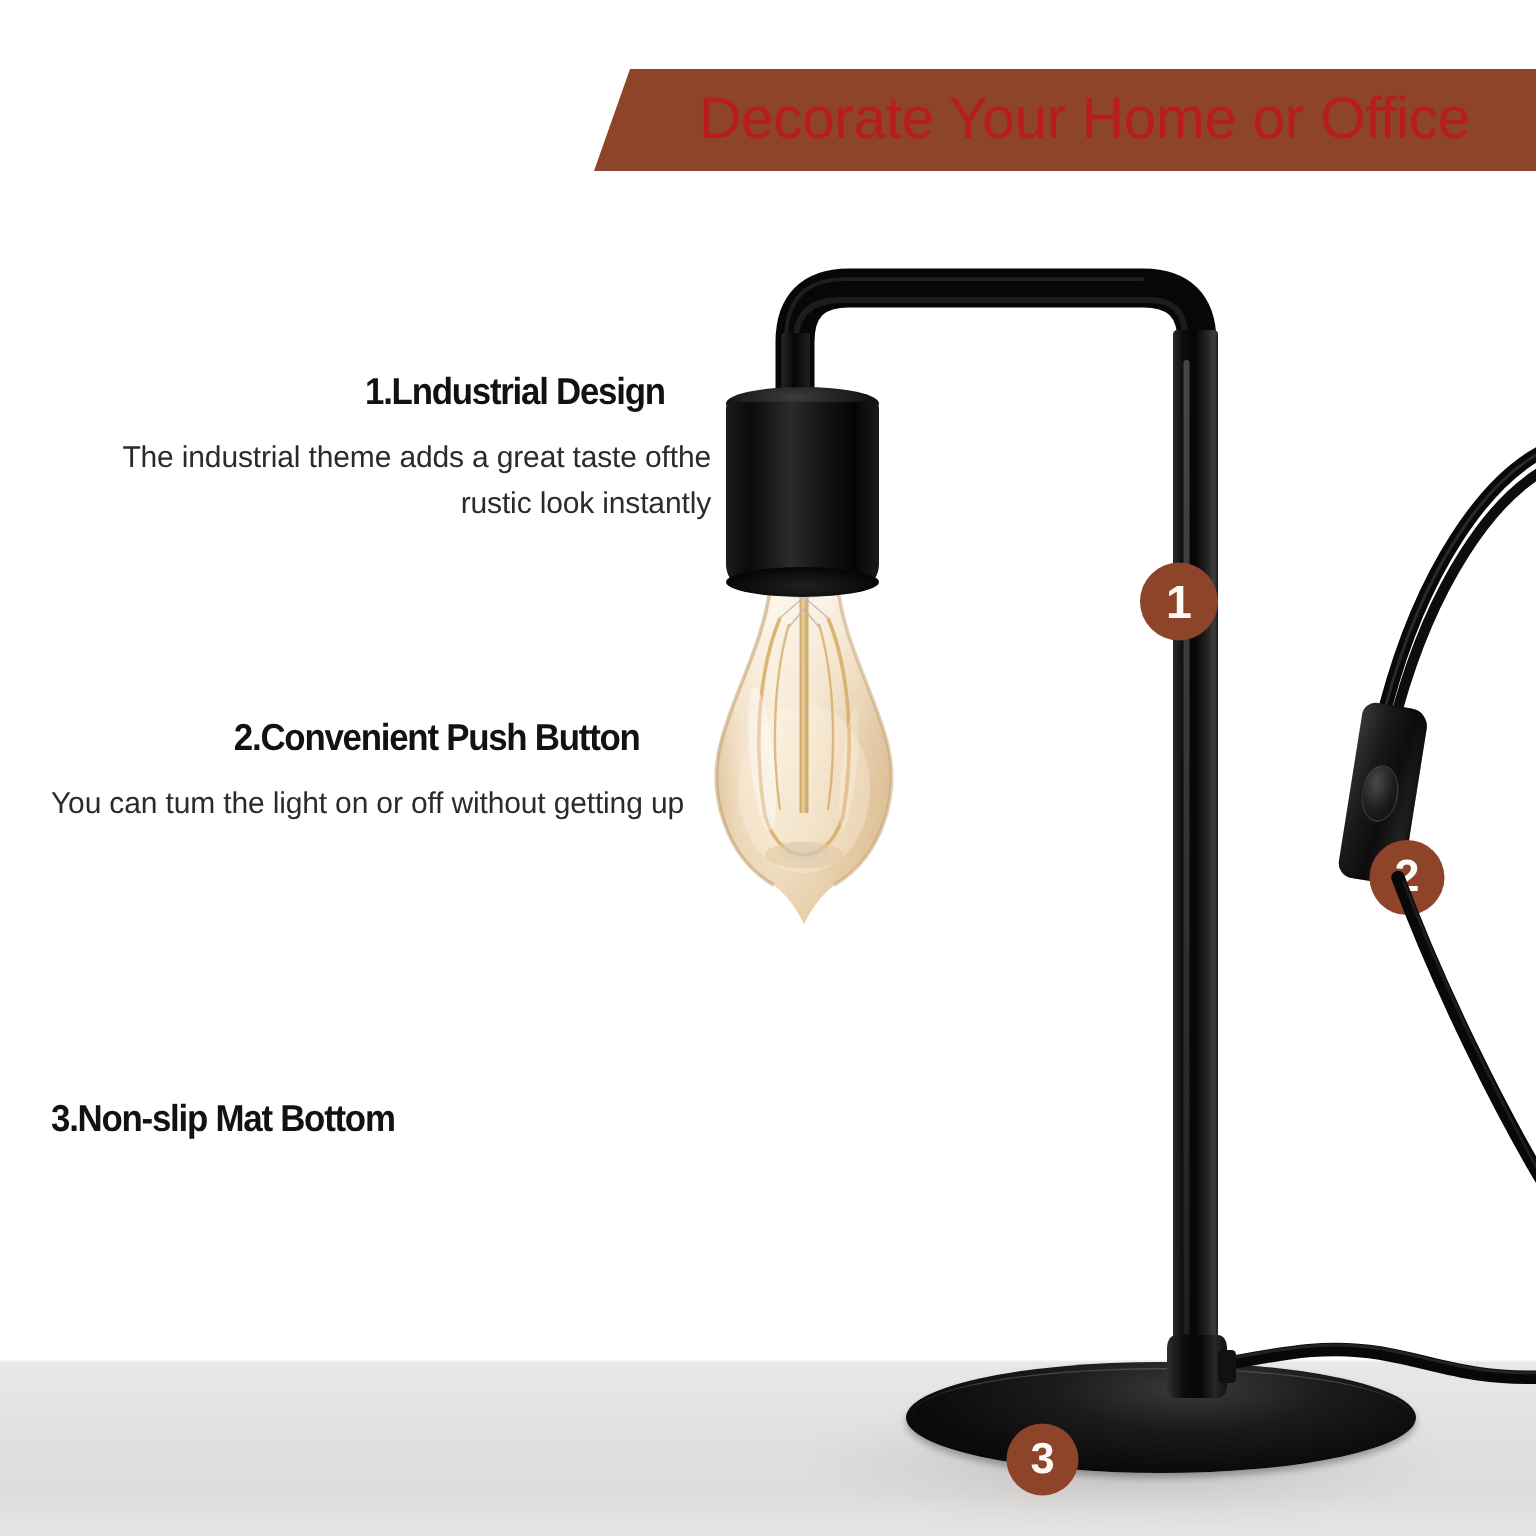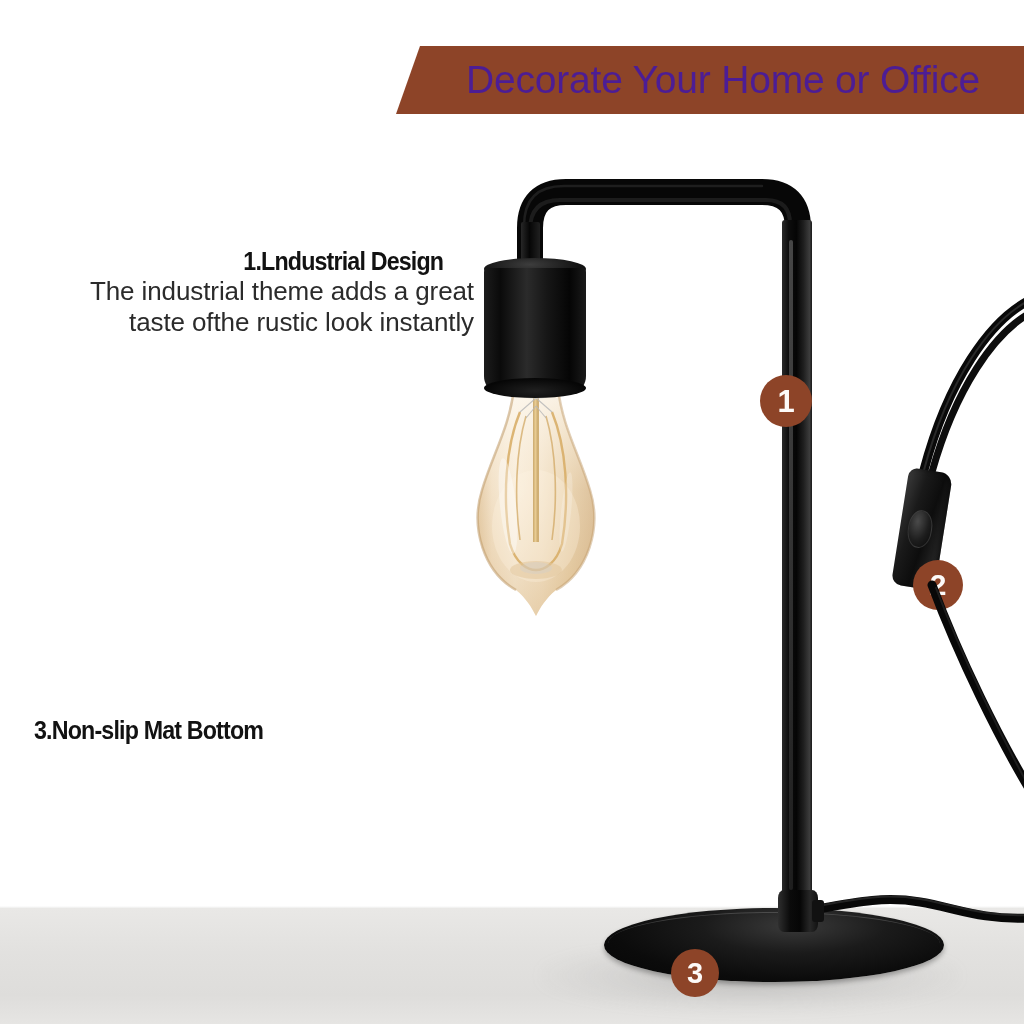--- a/index.html
+++ b/index.html
@@ -51,21 +51,21 @@
     left: 396px; top: 46px;
     width: 628px; height: 68px;
     background: #8d4428;
     clip-path: polygon(24px 0, 628px 0, 628px 68px, 0 68px);
   }
   .banner-text {
     position: absolute;
     left: 466px; top: 46px;
     width: 552px; height: 68px;
     line-height: 68px;
-    color: #4c1d95;
+    color: #b91c1c;
     font-size: 39px;
     font-weight: 400;
     letter-spacing: -0.2px;
     white-space: nowrap;
     font-family: "Liberation Sans", sans-serif;
   }
 
   
   .feature { position: absolute; left: 34px; text-align: right; }
   .feature-title {
@@ -73,29 +73,30 @@
     font-size: 25px;
     font-weight: 700;
     letter-spacing: -0.9px;
     font-family: "Liberation Sans", sans-serif;
     transform: scaleX(0.93);
     transform-origin: left center;
     white-space: nowrap;
   }
   .feature-body {
     color: #2b2b2b;
-    font-size: 26px;
+    font-size: 20px;
     font-weight: 400;
     line-height: 31px;
     letter-spacing: -0.1px;
+    margin-top: 14px;
     max-width: 440px;
   }
   #feature-1 { top: 247px; }
   #feature-2 { top: 478px; }
-  #feature-3 { top: 716px; }
+  #feature-3 { top: 732px; }
 
   
   .badge {
     position: absolute;
     border-radius: 50%;
     background: #8d4428;
     color: #fdfaf8;
     font-family: "Liberation Sans", sans-serif;
     font-weight: 700;
     text-align: center;
@@ -255,20 +256,24 @@
   <div class="table-shadow"></div>
 
   <div class="banner"></div>
   <div class="banner-text">Decorate Your Home or Office</div>
 
   <div class="feature" id="feature-1">
     <div class="feature-title">1.Lndustrial Design</div>
     <div class="feature-body">The industrial theme adds a great taste ofthe rustic look instantly</div>
   </div>
 
+  <div class="feature" id="feature-2">
+    <div class="feature-title">2.Convenient Push Button</div>
+    <div class="feature-body">You can tum the light on or off without getting up</div>
+  </div>
 
   <div class="feature" id="feature-3">
     <div class="feature-title">3.Non-slip Mat Bottom</div>
   </div>
 
   <svg class="cord-svg" viewBox="0 0 1024 1024">
 
     <path d="M1030,300 C990,320 948,380 924,470" fill="none" stroke="#090909" stroke-width="9" stroke-linecap="round"></path>
     <path d="M1030,300 C990,320 948,380 924,470" fill="none" stroke="#3a3a3a" stroke-width="2" stroke-linecap="round" opacity="0.65"></path>
 

